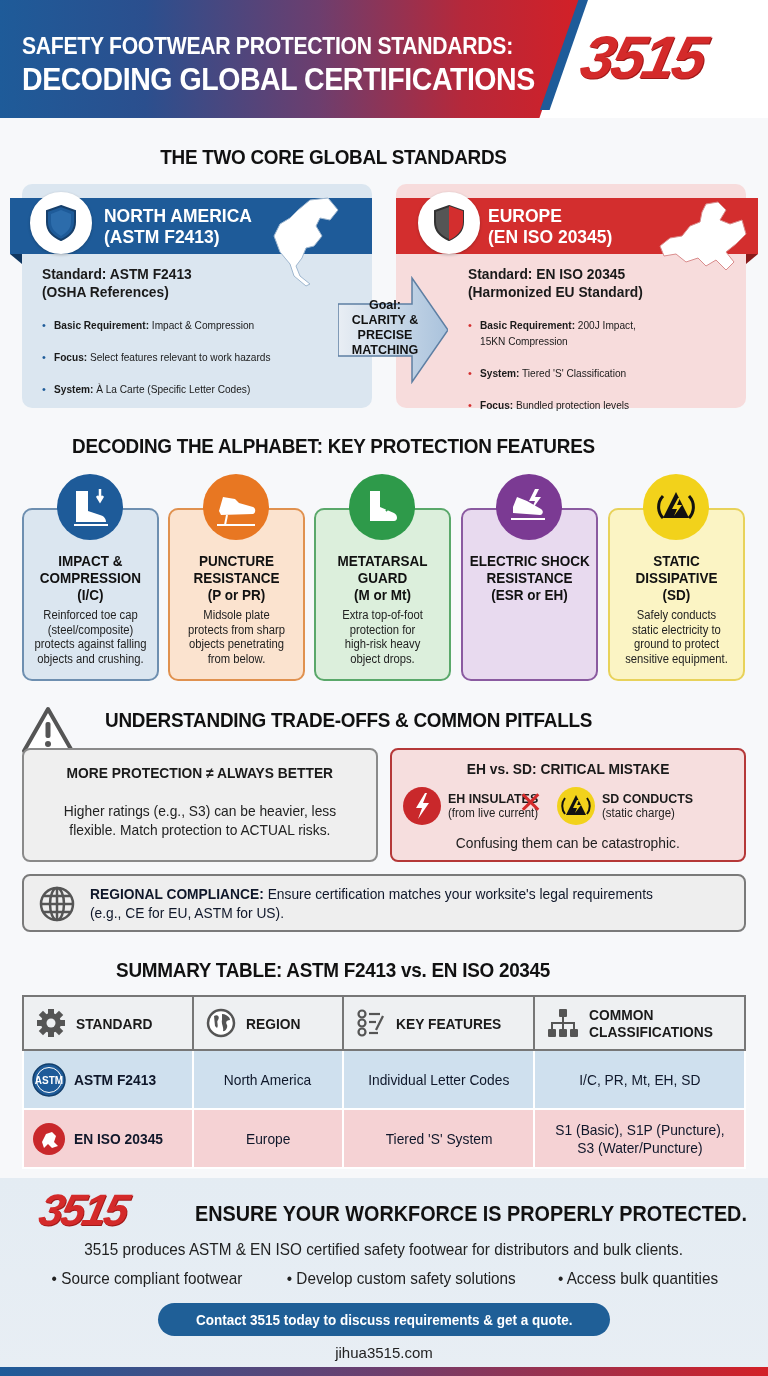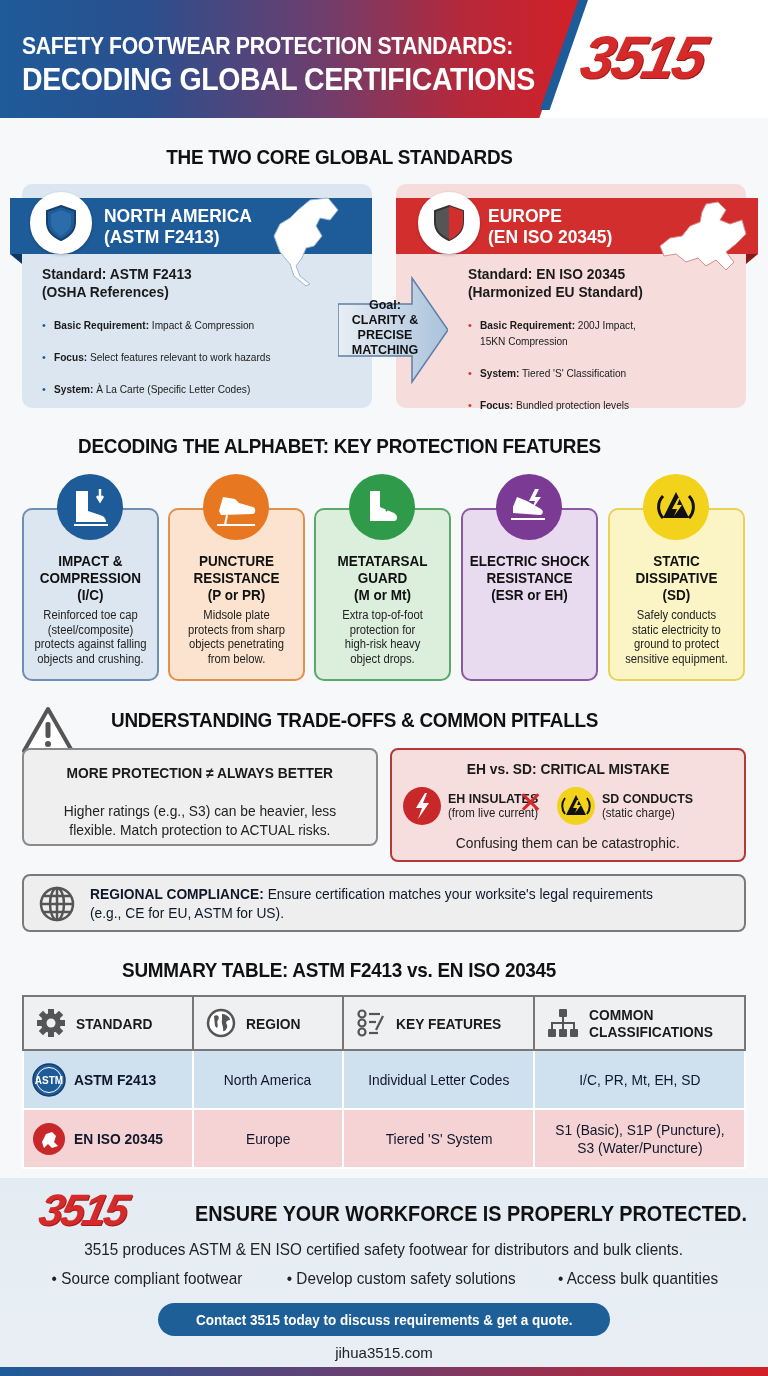--- a/index.html
+++ b/index.html
@@ -12,21 +12,21 @@
     background: linear-gradient(90deg, #1e5b99 0%, #2b4f8e 25%, #6d3e6e 55%, #b6283a 80%, #d32027 100%);
     clip-path: polygon(0 0, 100% 0, 93% 100%, 0 100%); }
   .header-stripe { position: absolute; left: 540px; top: 0; width: 48px; height: 110px; background: #1e5b99;
     clip-path: polygon(80% 0, 100% 0, 20% 100%, 0 100%); }
   .header-title { position: absolute; left: 22px; top: 33px; color: #fff; font-weight: 700; }
   .header-title .l1 { font-size: 23px; letter-spacing: -0.3px; display:block; transform: scaleX(0.92); transform-origin:left; white-space: nowrap;}
   .header-title .l2 { font-size: 31px; letter-spacing: -0.5px; display:block; margin-top: 2px; transform: scaleX(0.92); transform-origin:left; white-space: nowrap;}
   .logo { font-weight: 900; font-style: italic; color: #d42a2a; letter-spacing: -3px; transform: skewX(-12deg); display: inline-block; text-shadow: 1px 1px 0 #a01818; }
   .header-logo { position: absolute; left: 582px; top: 28px; font-size: 60px; line-height: 1; }
 
-  .section-title { position: absolute; left: 8px; width: 663px; text-align: center; font-weight: 700; font-size: 21px; color: #111; letter-spacing: -0.3px; }
+  .section-title { position: absolute; left: 2px; width: 663px; text-align: center; font-weight: 700; font-size: 21px; color: #111; letter-spacing: -0.3px; }
   .section-title span { display: inline-block; transform: scaleX(0.9); }
 
   
   .std-card { position: absolute; top: 184px; width: 350px; height: 224px; border-radius: 10px; }
   .std-na { left: 22px; background: #dbe6f0; }
   .std-eu { left: 396px; background: #f7dcdc; }
   .std-ribbon { position: absolute; top: 198px; height: 56px; }
   .rib-na { left: 10px; width: 362px; background: #1e5b99; }
   .rib-eu { left: 396px; width: 362px; background: #d32e2e; }
   .rib-fold-na { position:absolute; left:10px; top:254px; width:12px; height:10px; background:#0f3660; clip-path: polygon(0 0,100% 0,100% 100%); }
@@ -48,21 +48,21 @@
 
   
   .feat-card { position: absolute; top: 508px; width: 137px; height: 173px; border-radius: 10px; border: 2px solid; text-align: center; }
   .feat-icon { position: absolute; top: 474px; width: 66px; height: 66px; border-radius: 50%; display: flex; align-items: center; justify-content: center; }
   .feat-title { position: absolute; top: 42px; left: 0; width: 100%; font-weight: 700; font-size: 15px; line-height: 17px; color: #111; }
   .feat-title span, .feat-desc span { display: block; transform: scaleX(0.9); white-space: nowrap; }
   .feat-desc { position: absolute; top: 98px; left: 0; width: 100%; font-size: 12.5px; line-height: 14.5px; color: #222; }
 
   
   .warn-icon { position: absolute; left: 20px; top: 705px; }
-  .trade-left { position: absolute; left: 22px; top: 748px; width: 356px; height: 98px; background: #efefef; border: 2px solid #8a8a8a; border-radius: 8px; text-align: center; }
+  .trade-left { position: absolute; left: 22px; top: 748px; width: 356px; height: 114px; background: #efefef; border: 2px solid #8a8a8a; border-radius: 8px; text-align: center; }
   .trade-left .tl-title { font-weight: 700; font-size: 15px; margin-top: 14px; }
   .trade-left .tl-title span, .trade-left .tl-desc span { display:inline-block; transform: scaleX(0.92); white-space: nowrap; }
   .trade-left .tl-desc { font-size: 15px; line-height: 19px; margin-top: 20px; color: #222; }
   .trade-right { position: absolute; left: 390px; top: 748px; width: 356px; height: 114px; background: #f6dede; border: 2px solid #b53838; border-radius: 8px; }
   .tr-title { position: absolute; top: 10px; left: 0; width: 100%; text-align: center; font-weight: 700; font-size: 15px; }
   .tr-title span, .tr-foot span { display: inline-block; transform: scaleX(0.92); white-space: nowrap; }
   .tr-foot { position: absolute; top: 84px; left: 0; width: 100%; text-align: center; font-size: 15px; color: #222; }
   .tr-item { position: absolute; top: 36px; display: flex; align-items: center; }
   .tr-item .txt { margin-left: 6px; line-height: 15px; }
   .tr-item .txt b { display:block; font-size: 13.5px; transform: scaleX(0.92); transform-origin:left; white-space: nowrap; }

